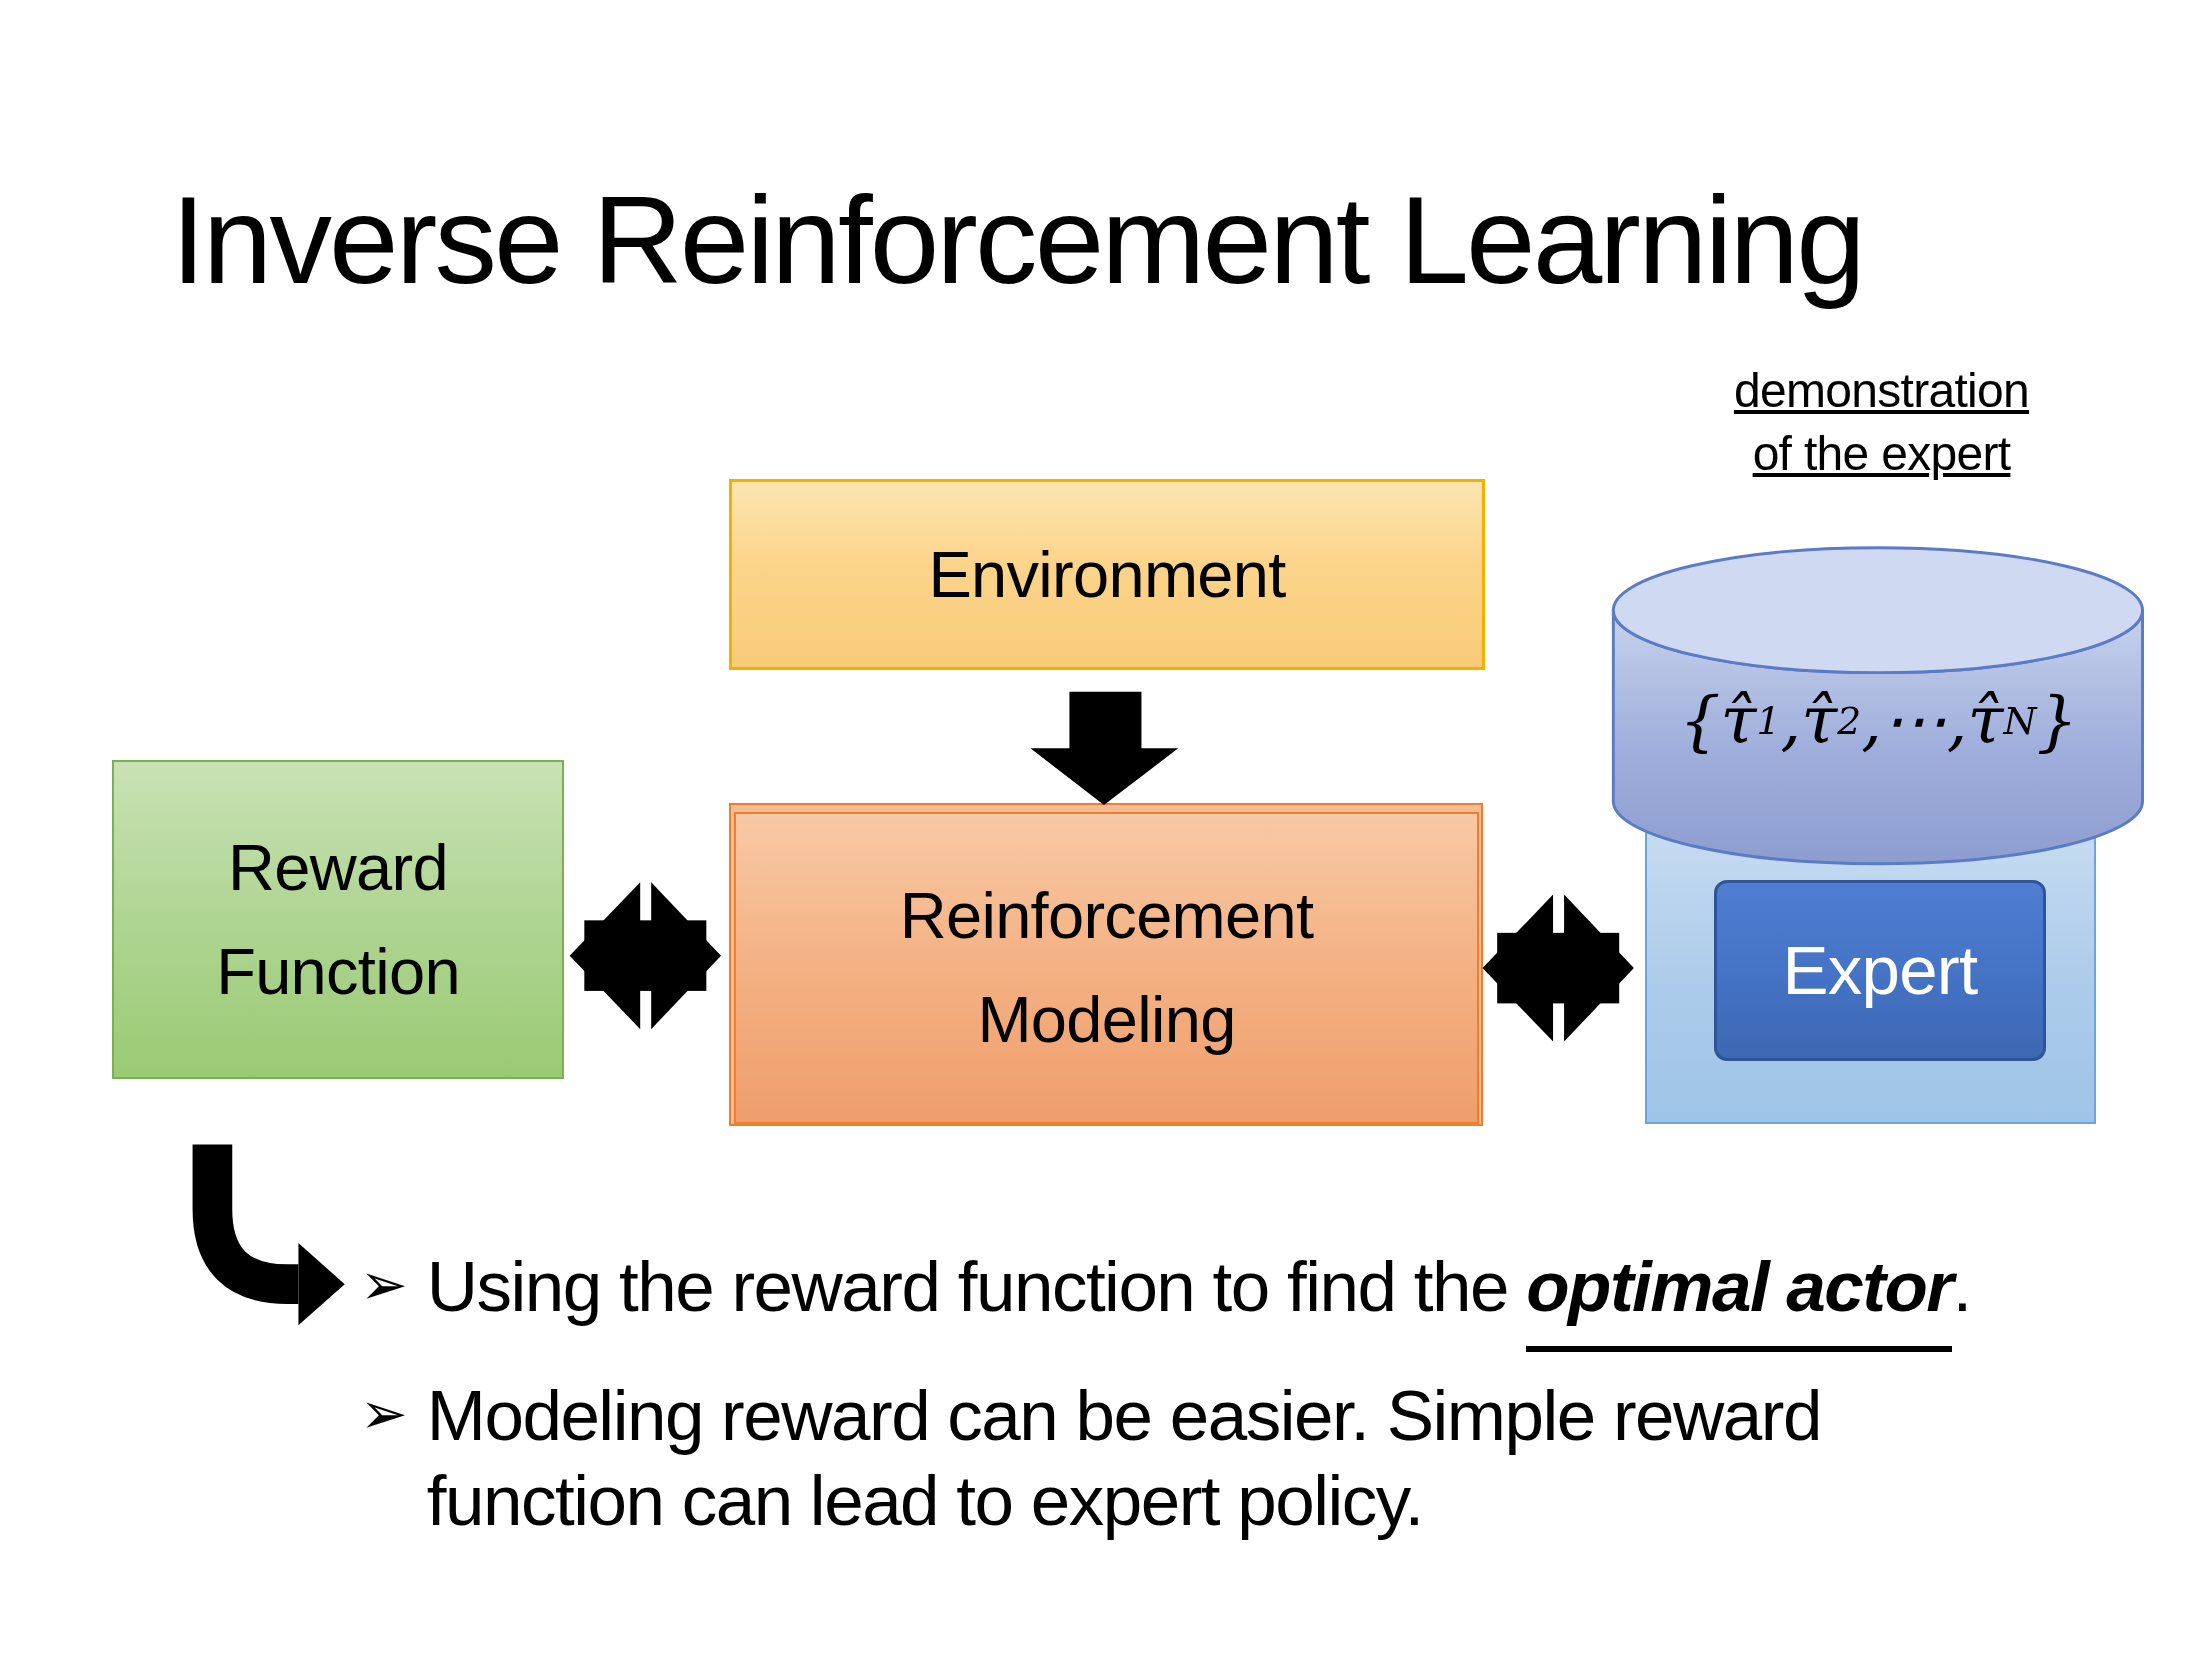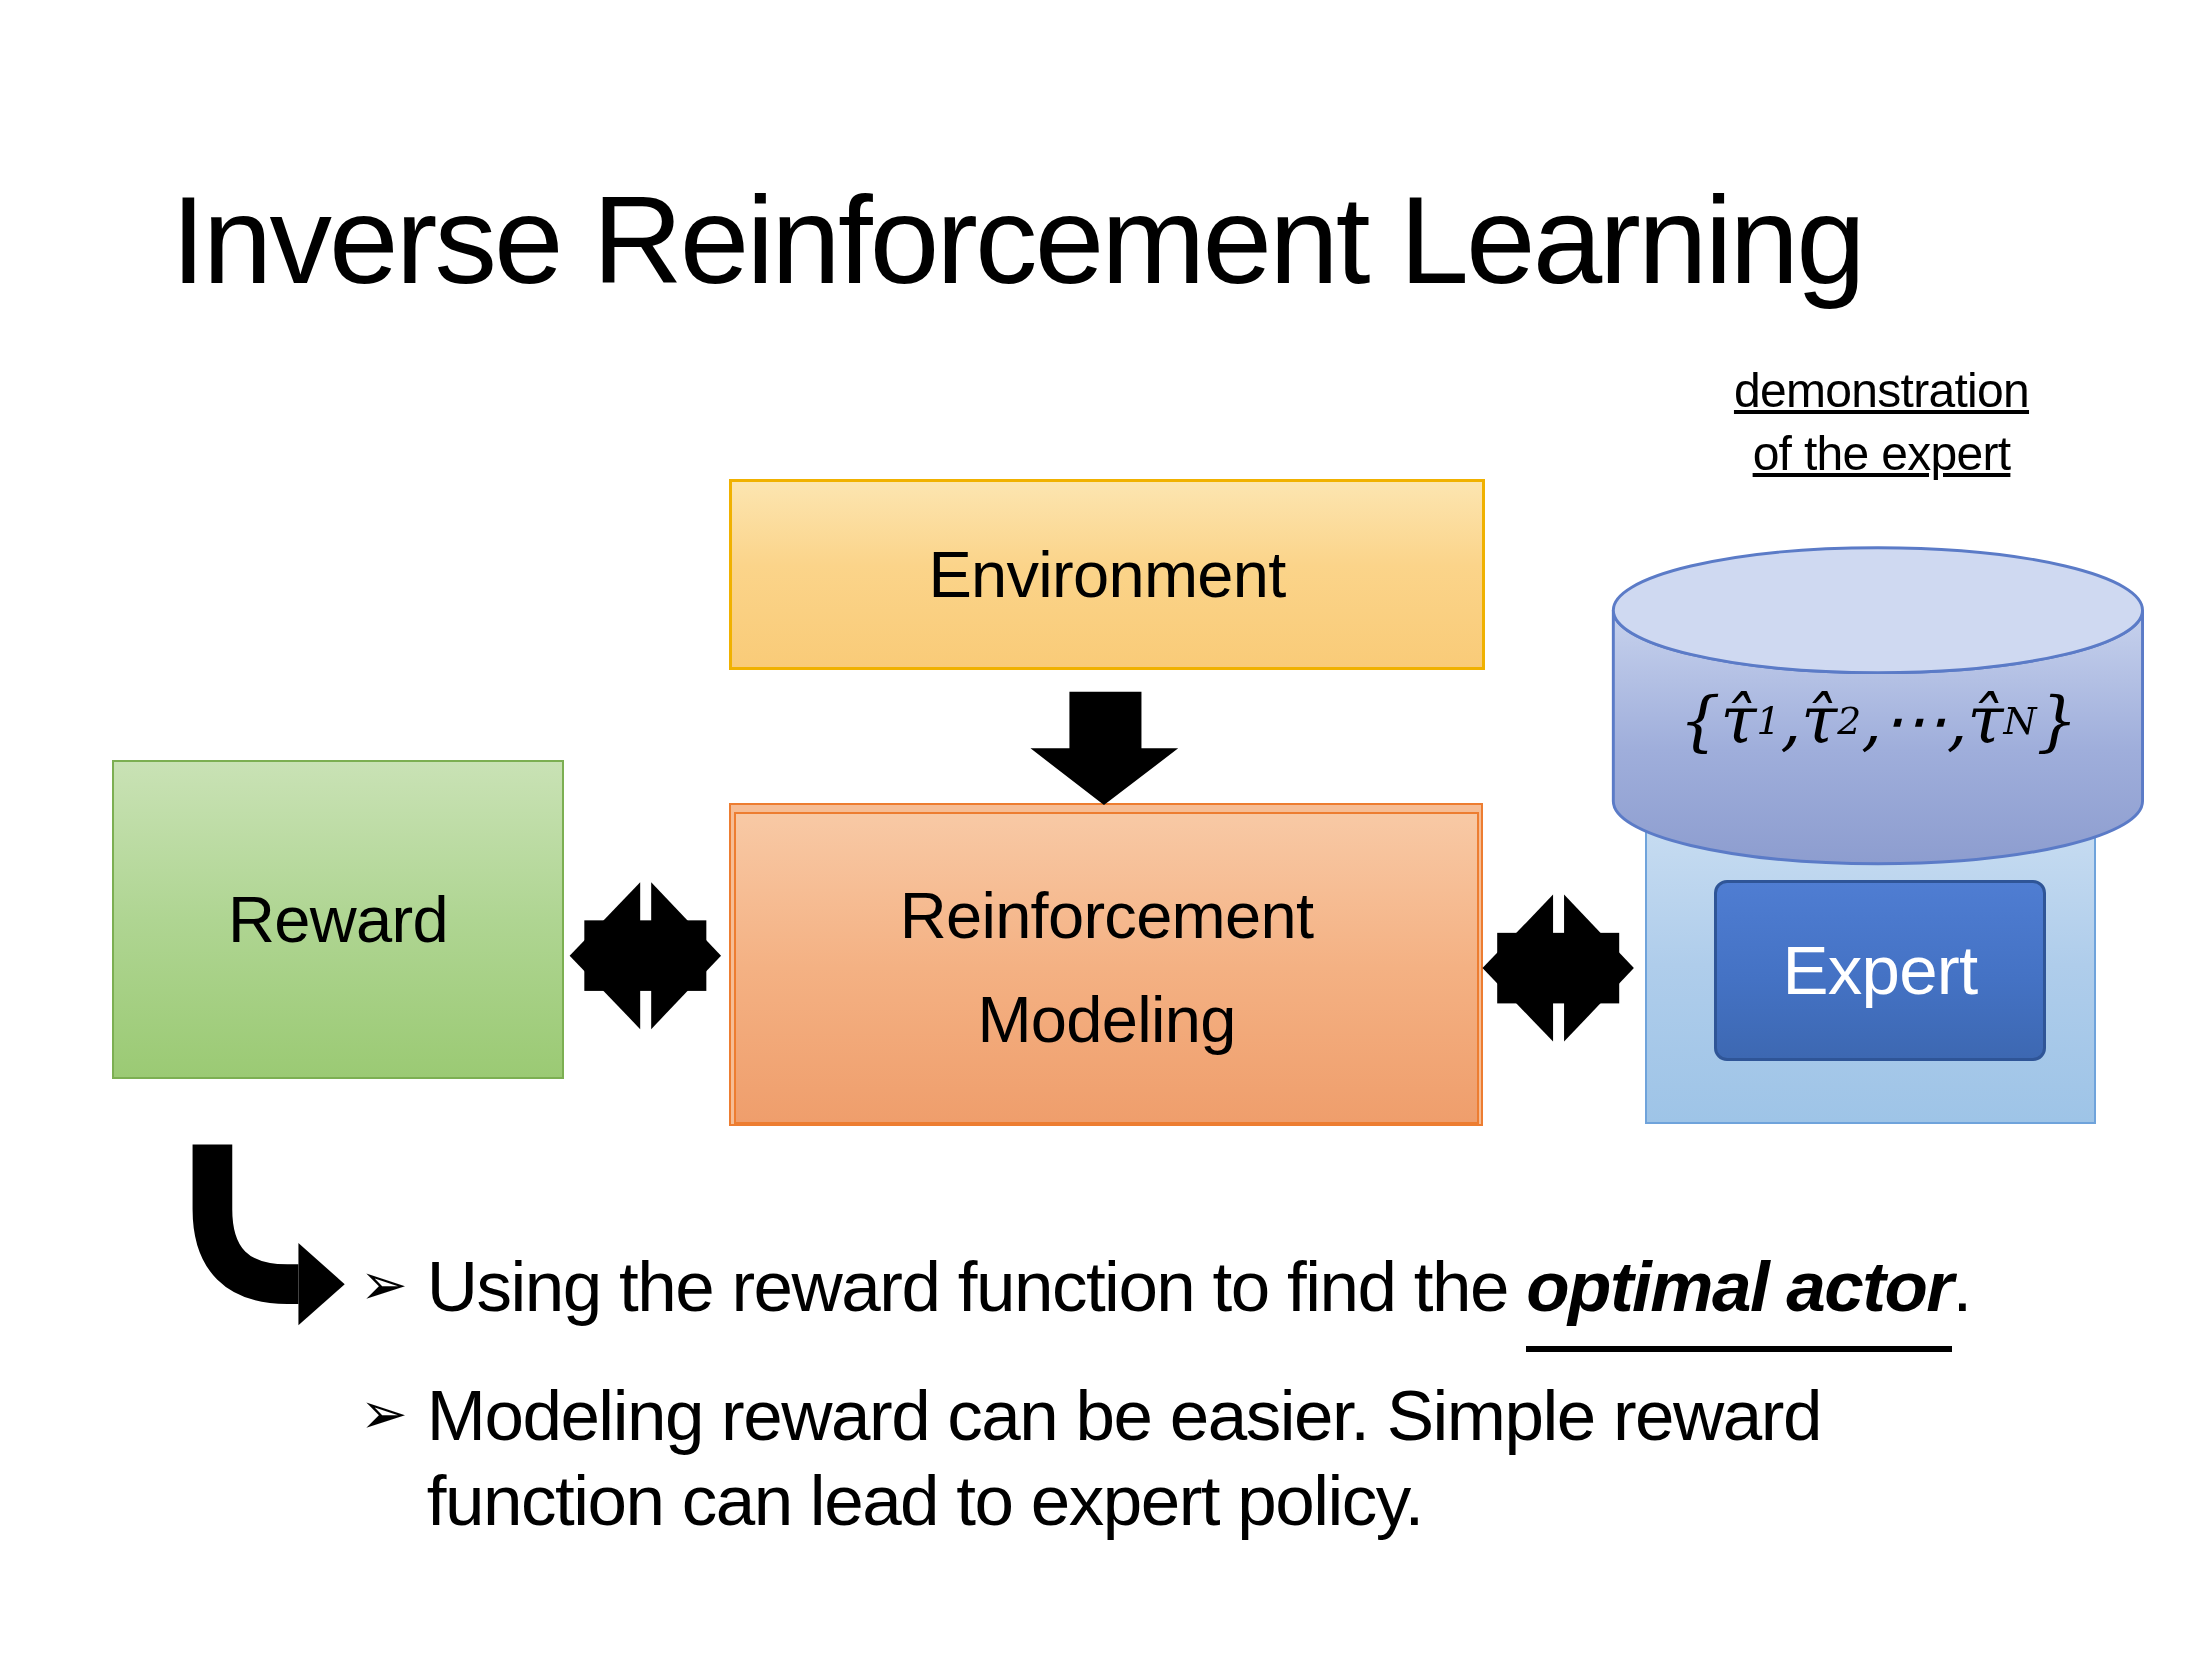--- a/index.html
+++ b/index.html
@@ -91,20 +91,21 @@
     <div>demonstration</div>
     <div>of the expert</div>
   </div>
 
   <div class="box env-box">
     <div>Environment</div>
   </div>
 
   <div class="box reward-box">
     <div>Reward</div>
+    <div>Function</div>
   </div>
 
   <div class="rl-back"></div>
   <div class="box rl-box">
     <div>Reinforcement</div>
     <div>Modeling</div>
   </div>
 
   <div class="lightblue-box"></div>
 

